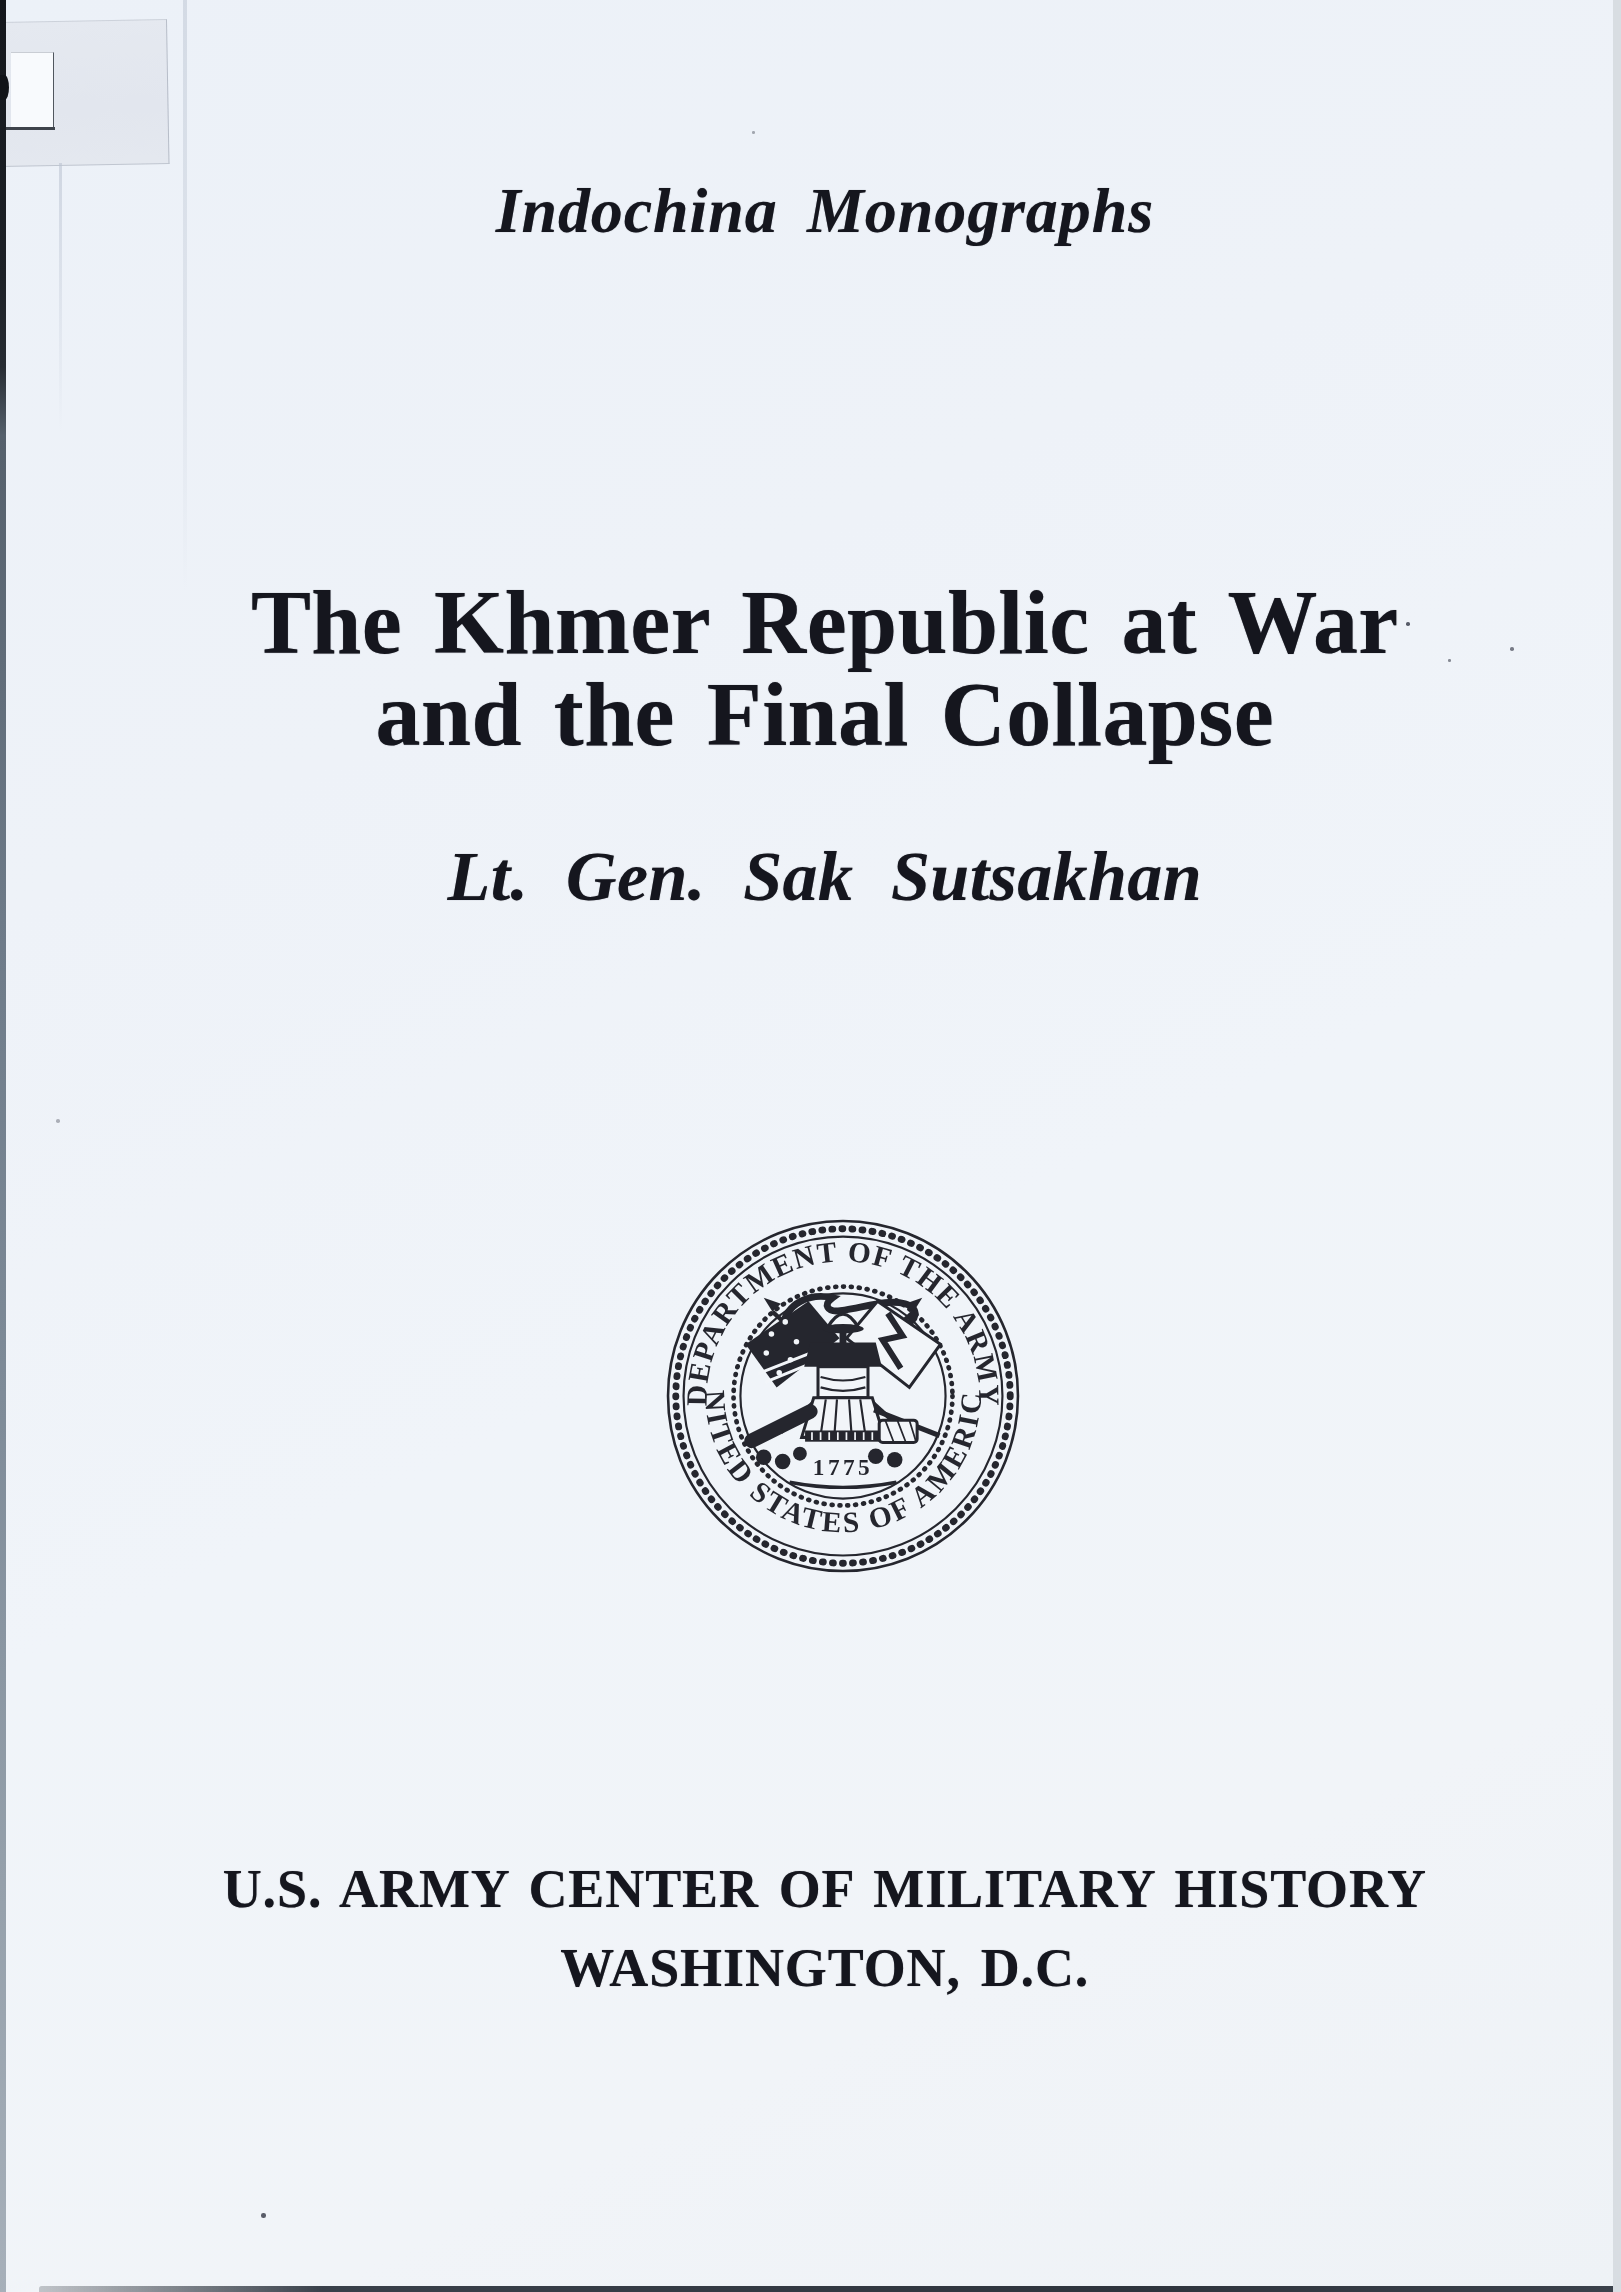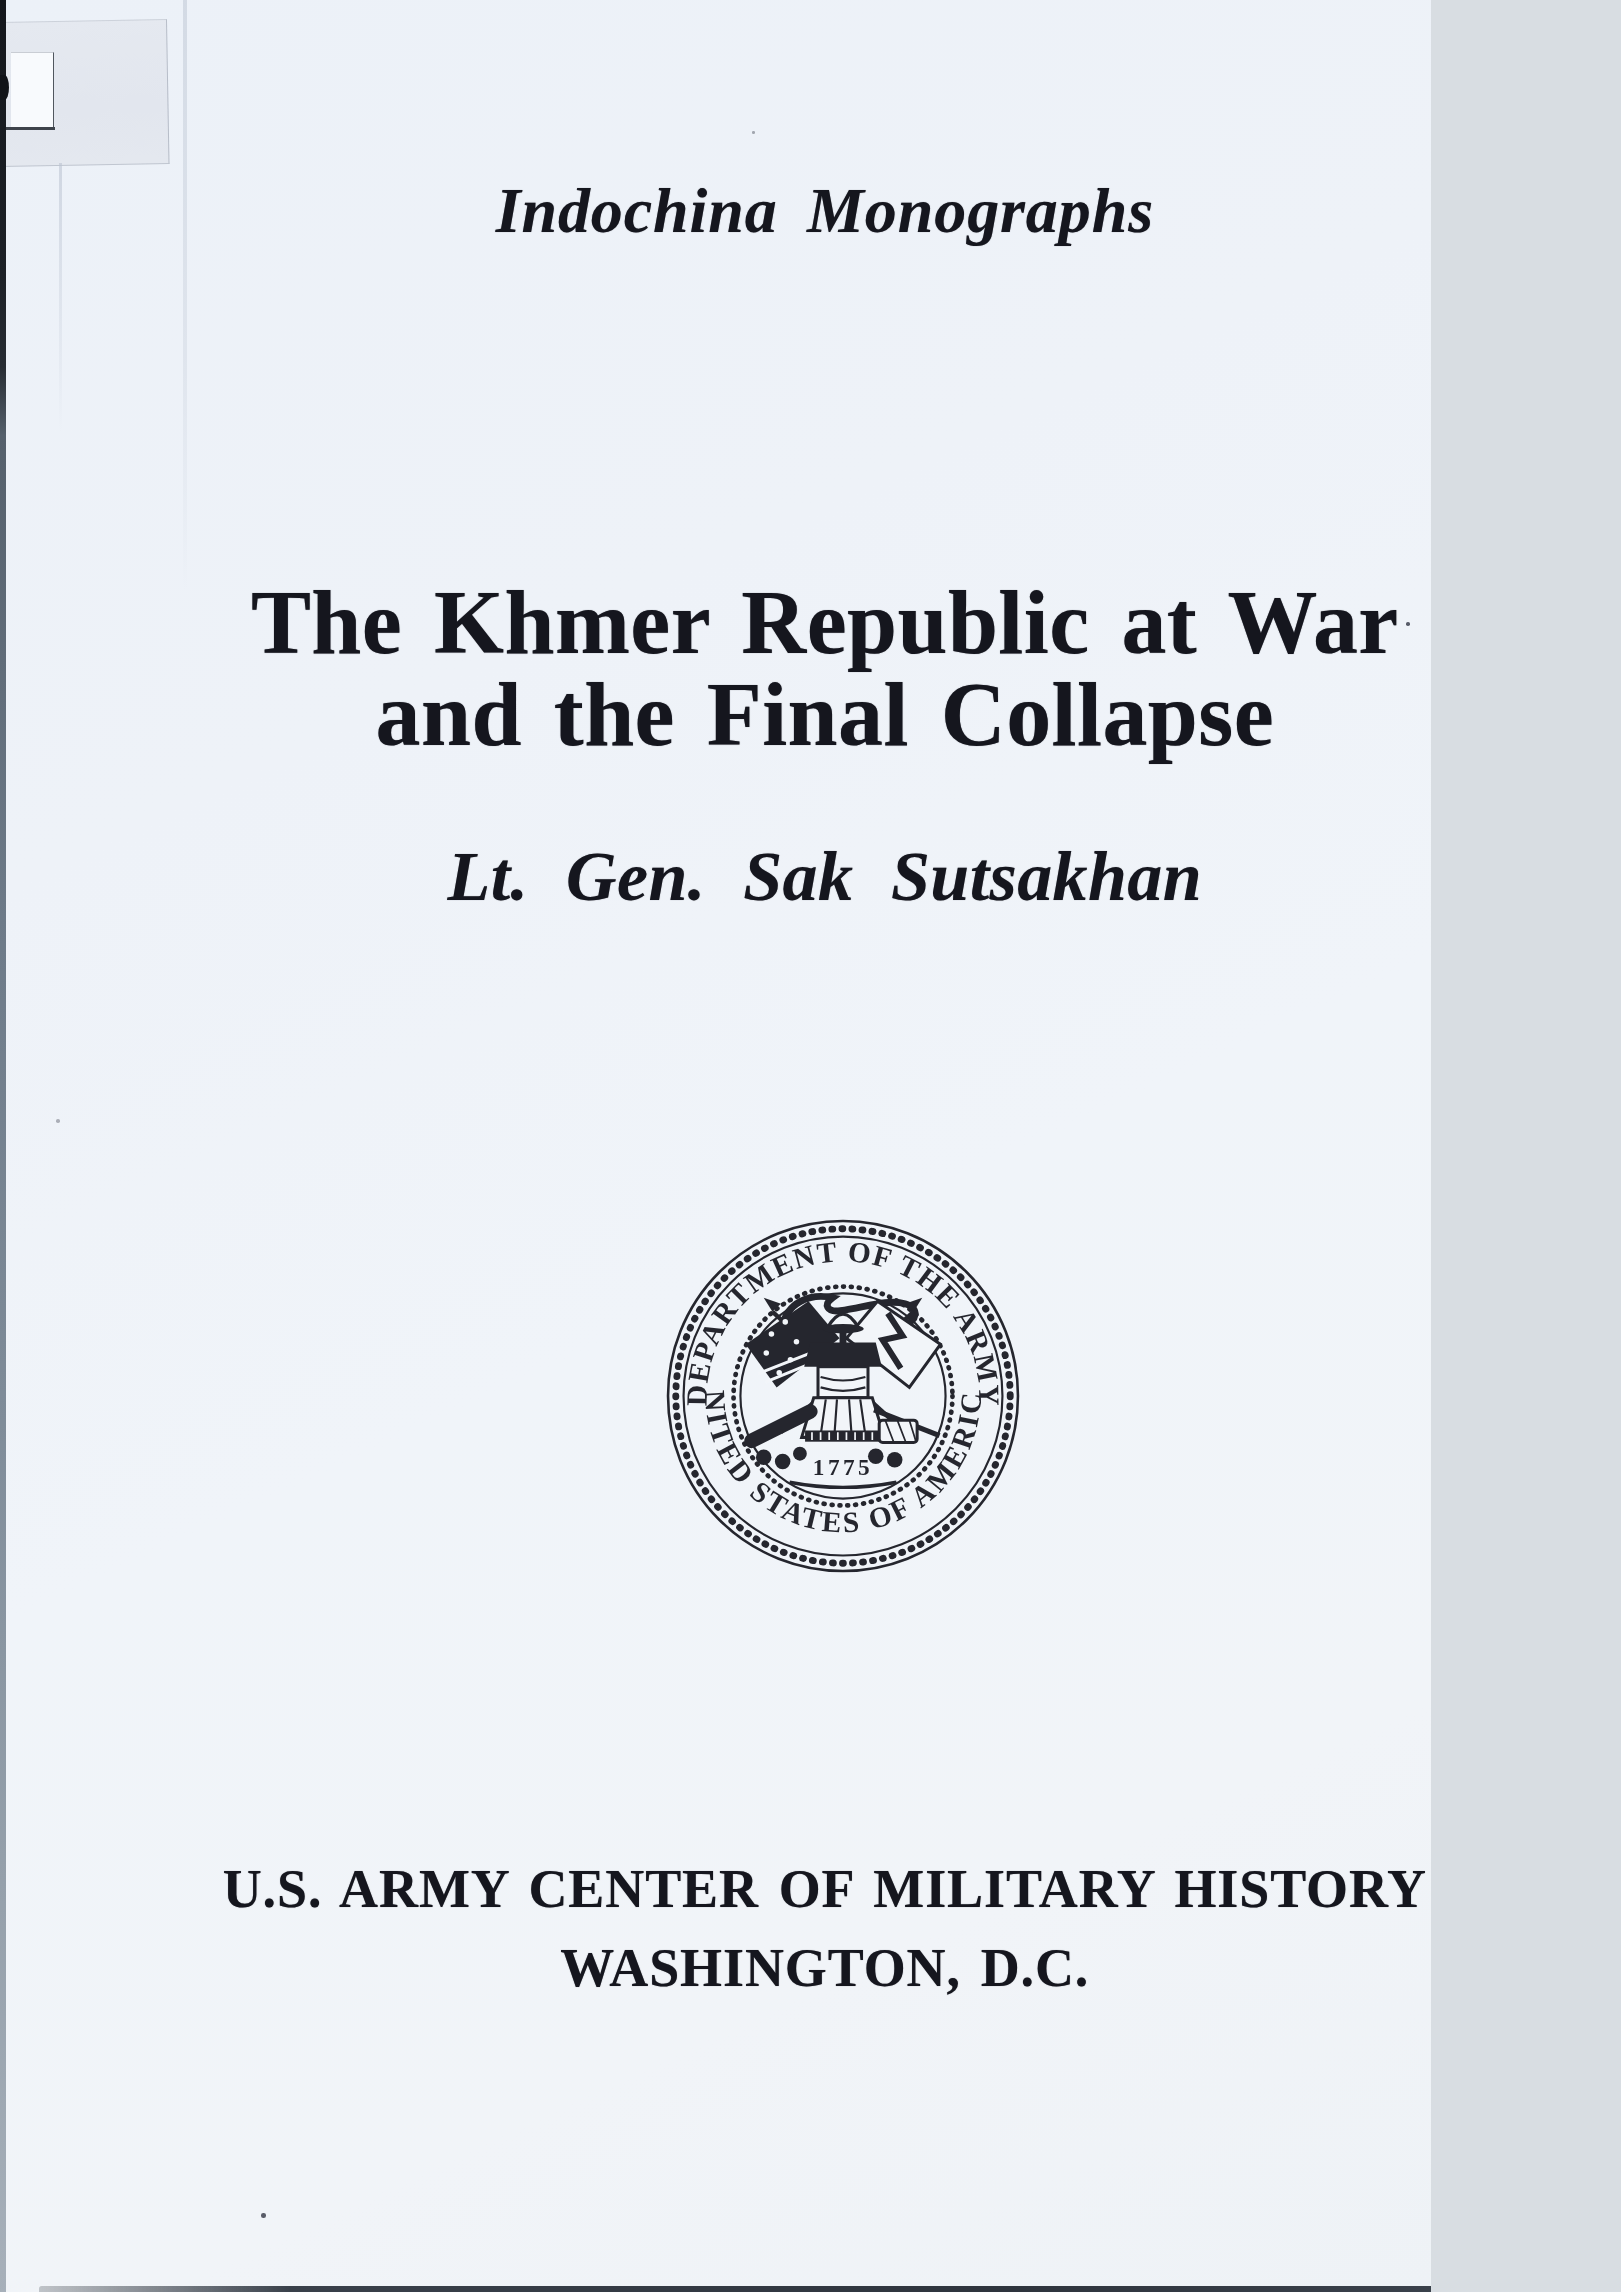--- a/index.html
+++ b/index.html
@@ -1,18 +1,18 @@
 <!DOCTYPE html>
 <html style="font-size:14.3px"><head>
 <meta charset="utf-8">
 <style>
   html, body { margin: 0; padding: 0; background: #d8dde2; }
   .page {
     position: relative;
-    width: 1431px;
+    width: 1613px;
     height: 2293px;
     overflow: hidden;
     background:
       linear-gradient(155deg, #ecf1f8 0%, #eef2f8 30%, #f0f4f9 55%, #f1f4f8 80%, #eef2f6 100%);
     font-family: "Liberation Serif", serif;
     color: #15161e;
   }
 
   
   .edge-left {

